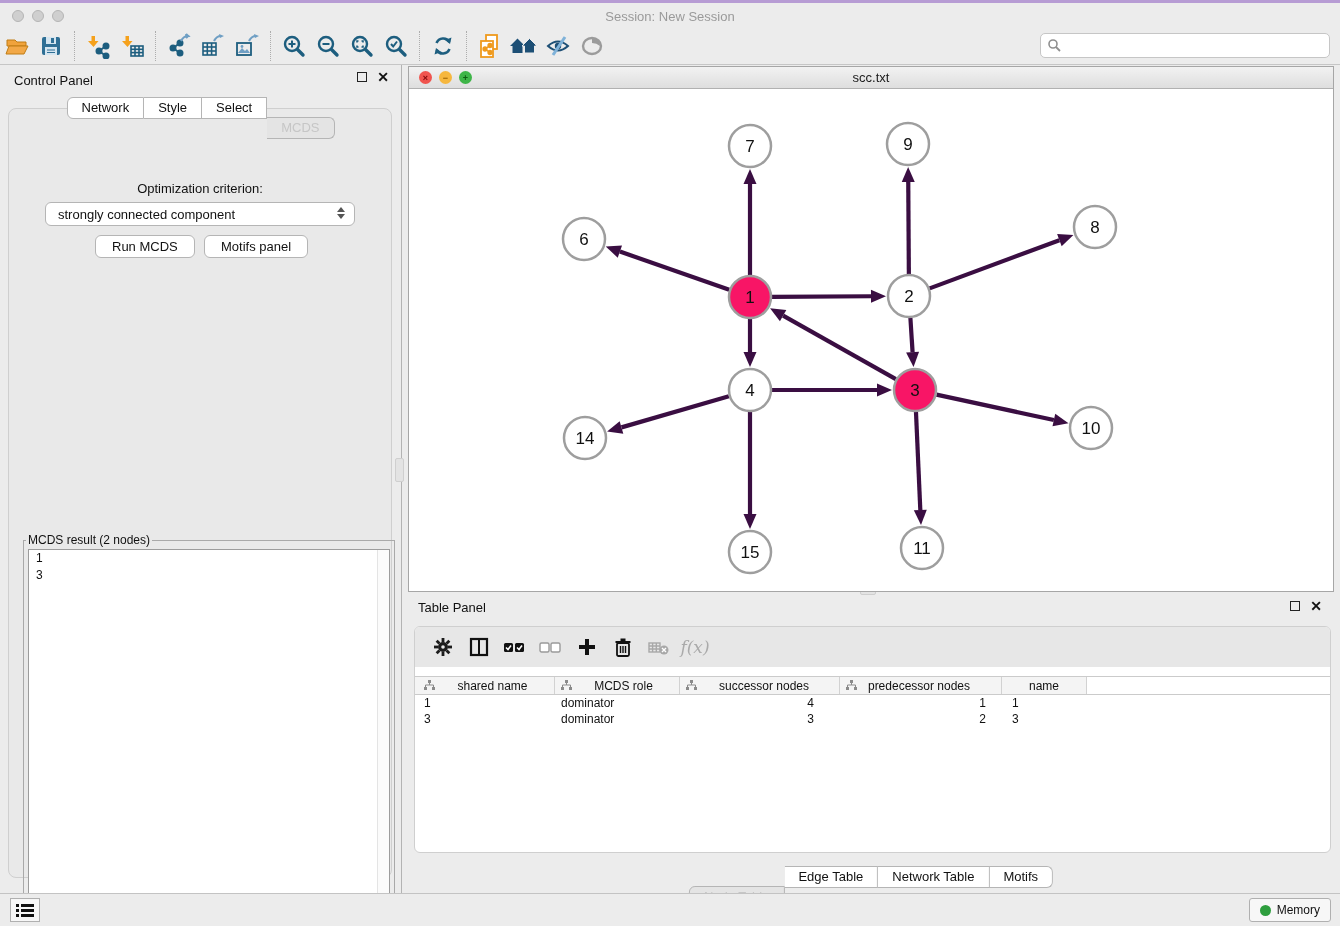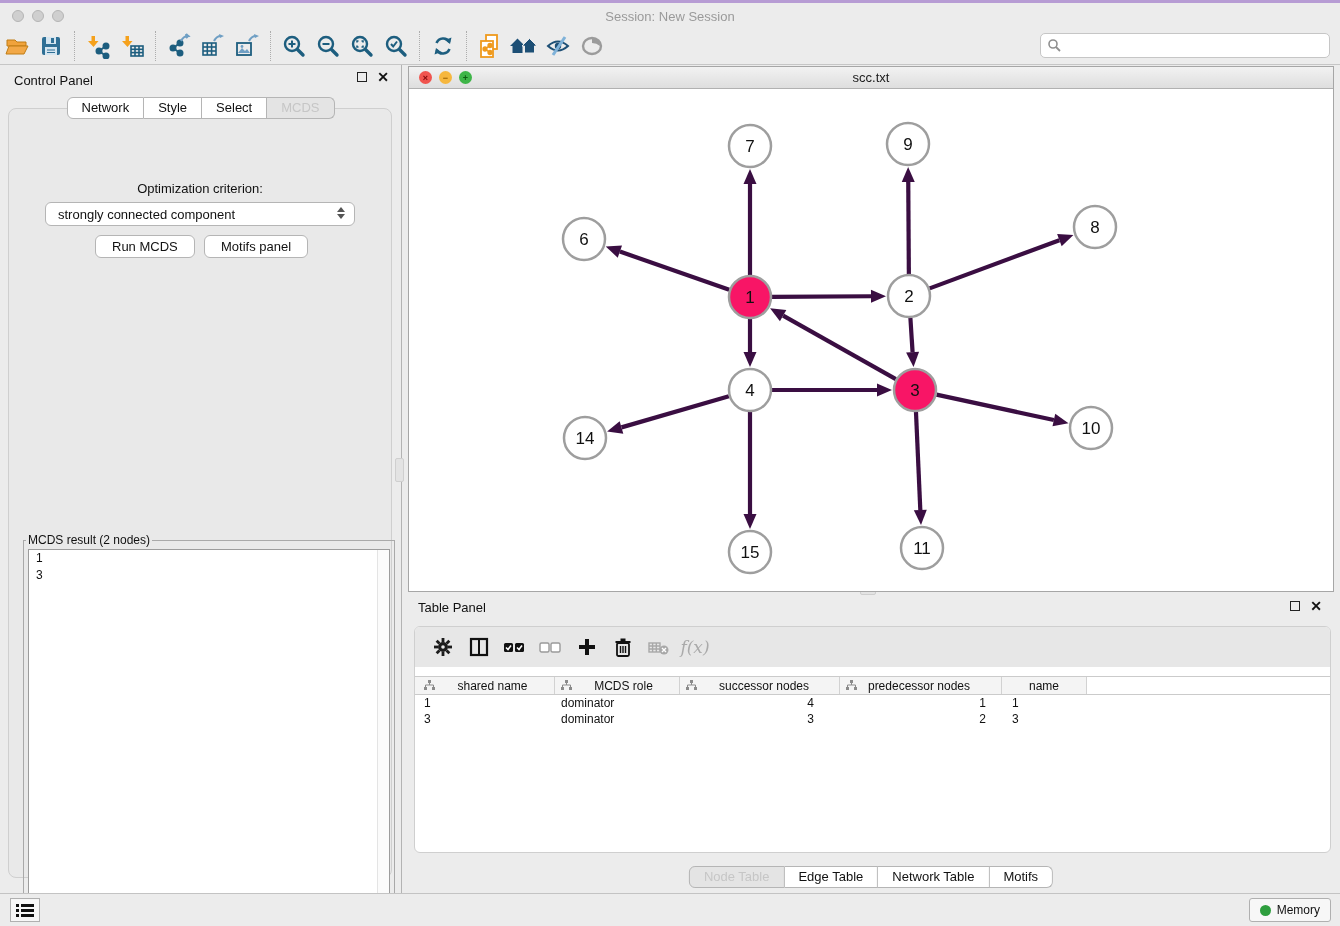--- a/index.html
+++ b/index.html
@@ -30,21 +30,21 @@
   .panel-title { font-size:13px; color:#111; }
   .panel-head-icons { position:absolute; right:12px; top:7px; display:flex; gap:10px; align-items:center; }
   .float-ico { width:10px; height:10px; border:1.6px solid #222; display:inline-block; }
   .close-ico { font-size:14px; font-weight:bold; color:#111; line-height:10px; cursor:pointer; }
 
   .tabbar { display:flex; }
   .tab { height:22px; line-height:20px; padding:0 14px; background:#fff; border:1px solid #b5b5b5;
     border-left:none; font-size:13px; color:#111; cursor:pointer; white-space:nowrap; }
   .tab:first-child { border-left:1px solid #b5b5b5; border-radius:6px 0 0 6px; }
   .tab:last-child { border-radius:0 6px 6px 0; }
-  .tab.selected { background:#e4e4e4; color:#c6c6c6; }
+  .tab.selected { background:#e4e4e4; color:#c6c6c6;margin-top:20px; }
 
   #cp-tabs { left:50%; transform:translateX(-50%); top:32px; z-index:3; }
   #cp-body { left:8px; top:43px; width:384px; height:770px; background:#e9e9e9;
     border:1px solid #cfcfcf; border-radius:8px; }
   #opt-label { top:72px; width:100%; text-align:center; font-size:13px; color:#111; }
   #opt-select { left:36px; top:93px; width:310px; height:24px; background:#fff;
     border:1px solid #b5b5b5; border-radius:6px; font-size:13px; color:#111;
     display:flex; align-items:center; padding:0 26px 0 12px; cursor:pointer; }
   .stepper { position:absolute; right:9px; top:4px; display:flex; flex-direction:column; gap:2px; }
   .tri-up { width:0; height:0; border-left:4px solid transparent; border-right:4px solid transparent; border-bottom:5px solid #555; }

